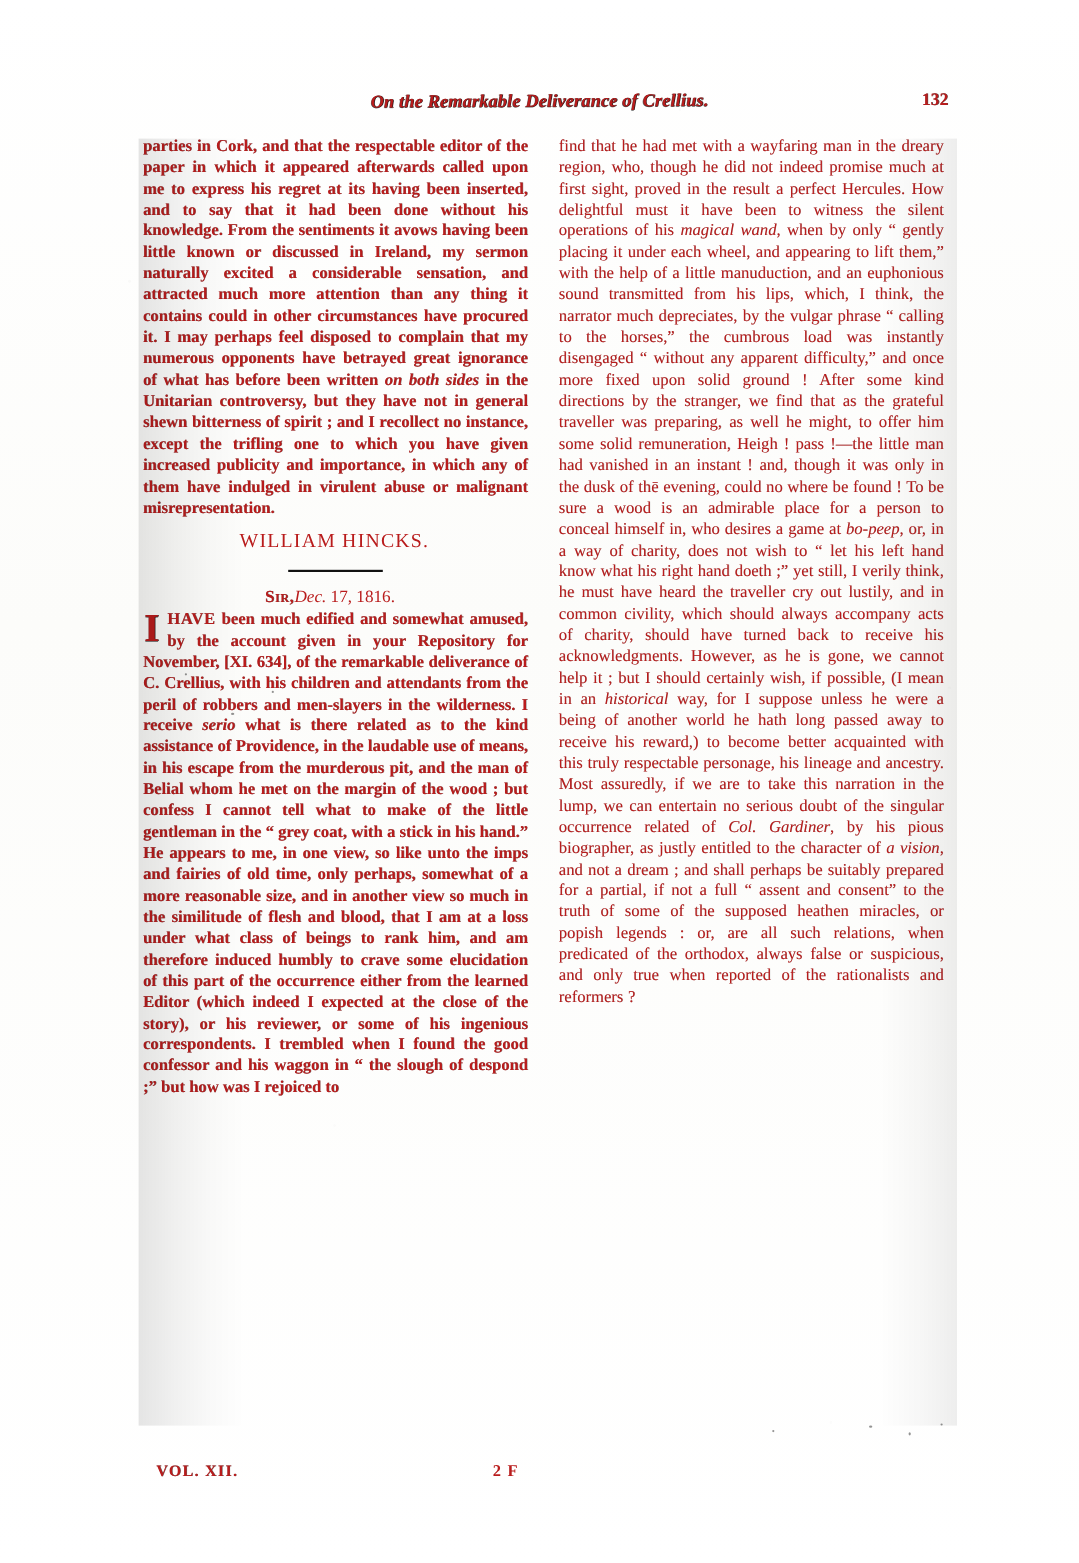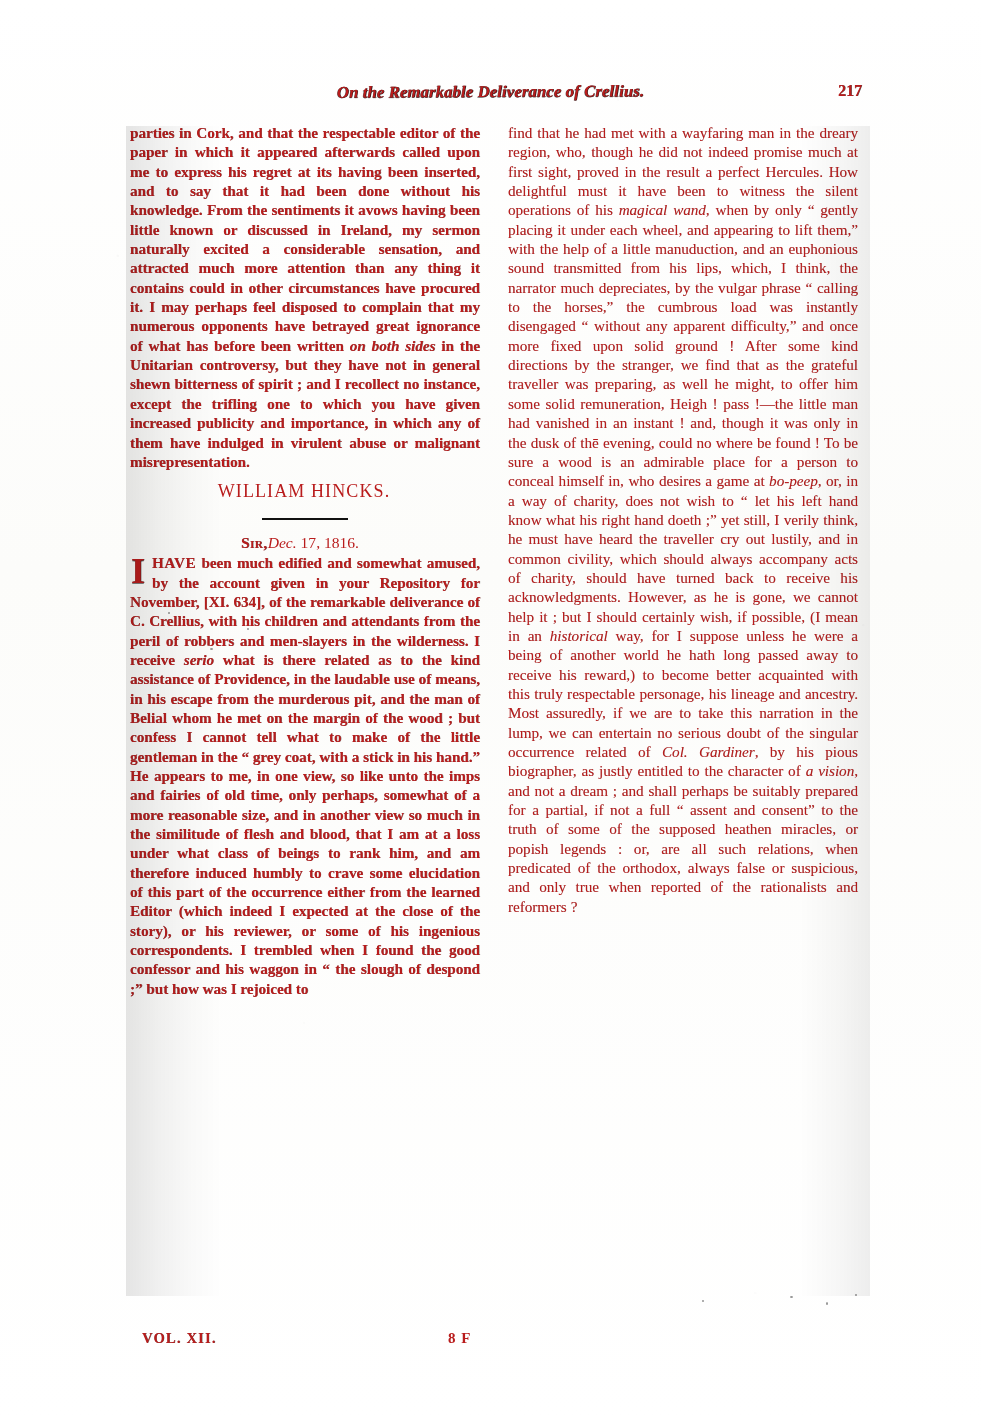--- a/index.html
+++ b/index.html
@@ -240,21 +240,21 @@
   }
 </style>
 </head>
 <body>
 
 <div class="page">
   <div class="content">
 
     <div class="running-head">
       <span class="rh-title">On the Remarkable Deliverance of Crellius.</span>
-      <span class="rh-folio">217</span>
+      <span class="rh-folio">132</span>
     </div>
 
     <div class="columns">
 
       <div class="col">
 
         <p class="para ink-heavy"><span>parties in Cork, and that the respectable editor of the paper in which it appeared afterwards called upon me to express his regret at its having been inserted, and to say that it had been done without his knowledge. From the sentiments it avows having been little known or discussed in Ireland, my sermon naturally excited a considerable sensation, and attracted much more attention than any thing it contains could in other circumstances have procured it. I may perhaps feel disposed to complain that my numerous opponents have betrayed great ignorance of what has before been written </span><span class="it">on both sides</span><span> in the Unitarian controversy, but they have not in general shewn bitterness of spirit ; and I recollect no instance, except the trifling one to which you have given increased publicity and importance, in which any of them have indulged in virulent abuse or malignant misrepresentation.</span></p>
 
         <p class="signature">WILLIAM HINCKS.</p>
 
@@ -268,21 +268,21 @@
         <p class="dropcap-para ink-heavy"><span class="dropcap">I</span><span class="smallcaps-open">HAVE</span><span> been much edified and somewhat amused, by the account given in your Repository for November, [XI. 634], of the remarkable deliverance of C. Crellius, with his children and attendants from the peril of robbers and men-slayers in the wilderness. I receive </span><span class="it">serio</span><span> what is there related as to the kind assistance of Providence, in the laudable use of means, in his escape from the murderous pit, and the man of Belial whom he met on the margin of the wood ; but confess I cannot tell what to make of the little gentleman in the “ grey coat, with a stick in his hand.” He appears to me, in one view, so like unto the imps and fairies of old time, only perhaps, somewhat of a more reasonable size, and in another view so much in the similitude of flesh and blood, that I am at a loss under what class of beings to rank him, and am therefore induced humbly to crave some elucidation of this part of the occurrence either from the learned Editor (which indeed I expected at the close of the story), or his reviewer, or some of his ingenious correspondents. I trembled when I found the good confessor and his waggon in “ the slough of despond ;” but how was I rejoiced to</span></p>
       </div>
 
       <div class="col">
         <p class="para ink-mid"><span>find that he had met with a wayfaring man in the dreary region, who, though he did not indeed promise much at first sight, proved in the result a perfect Hercules. How delightful must it have been to witness the silent operations of his </span><span class="it">magical wand</span><span>, when by only “ gently placing it under each wheel, and appearing to lift them,” with the help of a little manuduction, and an euphonious sound transmitted from his lips, which, I think, the narrator much depreciates, by the vulgar phrase “ calling to the horses,” the cumbrous load was instantly disengaged “ without any apparent difficulty,” and once more fixed upon solid ground ! After some kind directions by the stranger, we find that as the grateful traveller was preparing, as well he might, to offer him some solid remuneration, Heigh ! pass !—the little man had vanished in an instant ! and, though it was only in the dusk of thē evening, could no where be found ! To be sure a wood is an admirable place for a person to conceal himself in, who desires a game at </span><span class="it">bo-peep</span><span>, or, in a way of charity, does not wish to “ let his left hand know what his right hand doeth ;” yet still, I verily think, he must have heard the traveller cry out lustily, and in common civility, which should always accompany acts of charity, should have turned back to receive his acknowledgments. However, as he is gone, we cannot help it ; but I should certainly wish, if possible, (I mean in an </span><span class="it">historical</span><span> way, for I suppose unless he were a being of another world he hath long passed away to receive his reward,) to become better acquainted with this truly respectable personage, his lineage and ancestry. Most assuredly, if we are to take this narration in the lump, we can entertain no serious doubt of the singular occurrence related of </span><span class="it">Col. Gardiner</span><span>, by his pious biographer, as justly entitled to the character of </span><span class="it">a vision</span><span>, and not a dream ; and shall perhaps be suitably prepared for a partial, if not a full “ assent and consent” to the truth of some of the supposed heathen miracles, or popish legends : or, are all such relations, when predicated of the orthodox, always false or suspicious, and only true when reported of the rationalists and reformers ?</span></p>
       </div>
     </div>
 
     <div class="footer">
       <span class="vol">VOL. XII.</span>
-      <span class="sig-mark">8 F</span>
+      <span class="sig-mark">2 F</span>
     </div>
 
     <span class="speck" style="left:790px; top:1296px; width:3px; height:2px;"></span>
     <span class="speck" style="left:826px; top:1302px; width:2px; height:3px;"></span>
     <span class="speck" style="left:855px; top:1294px; width:2px; height:2px;"></span>
     <span class="speck" style="left:702px; top:1300px; width:2px; height:2px;"></span>
     <span class="speck" style="left:247px; top:628px; width:2px; height:2px;"></span>
     <span class="speck" style="left:168px; top:612px; width:2px; height:2px;"></span>
     <span class="speck" style="left:210px; top:648px; width:3px; height:2px;"></span>
   </div>

